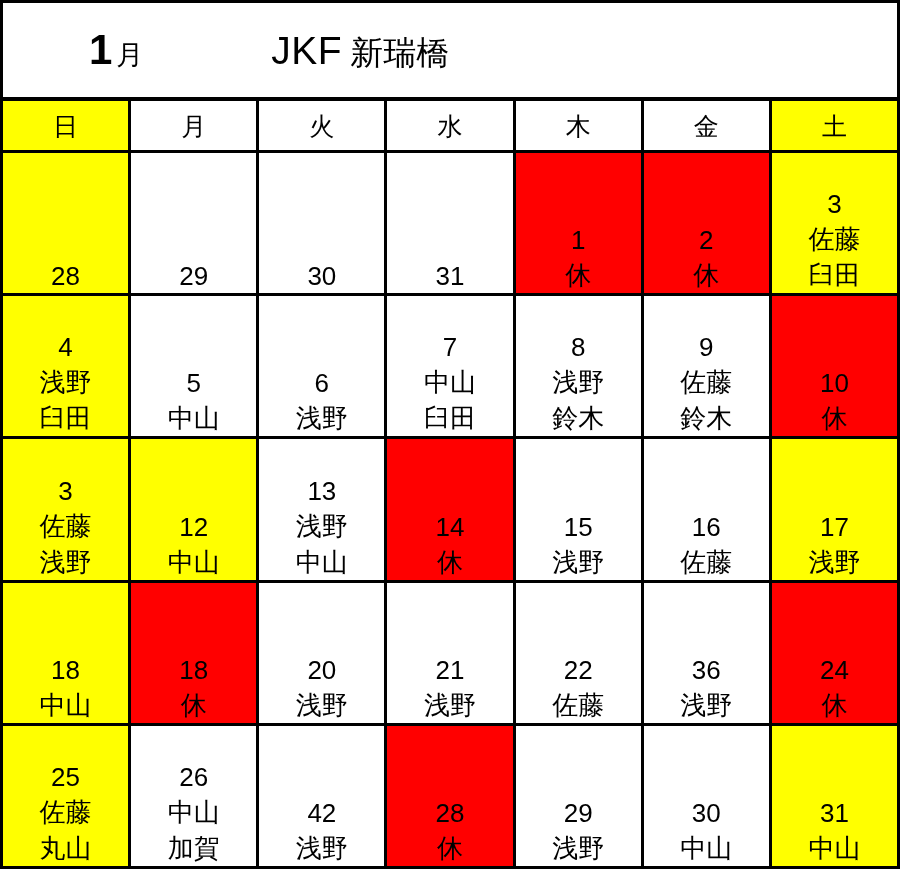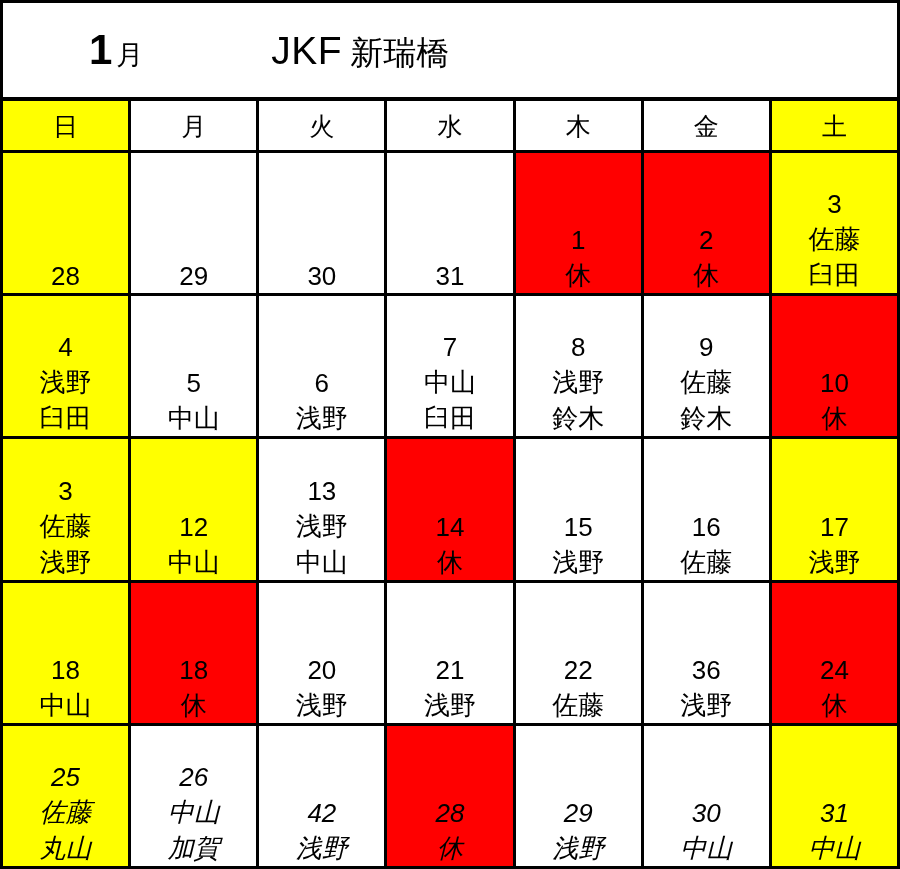--- a/index.html
+++ b/index.html
@@ -76,21 +76,20 @@
     min-height: 0;
   }
   .row {
     display: flex;
     width: 100%;
     border-bottom: 3px solid #000000;
     box-sizing: border-box;
   }
   .row:last-child {
     border-bottom: none;
-    font-style: italic;
   }
   .row.weekdays {
     flex: 0 0 52px;
     height: 52px;
   }
   .row.week {
     flex: 1 1 0;
     min-height: 0;
   }
   .cell {

